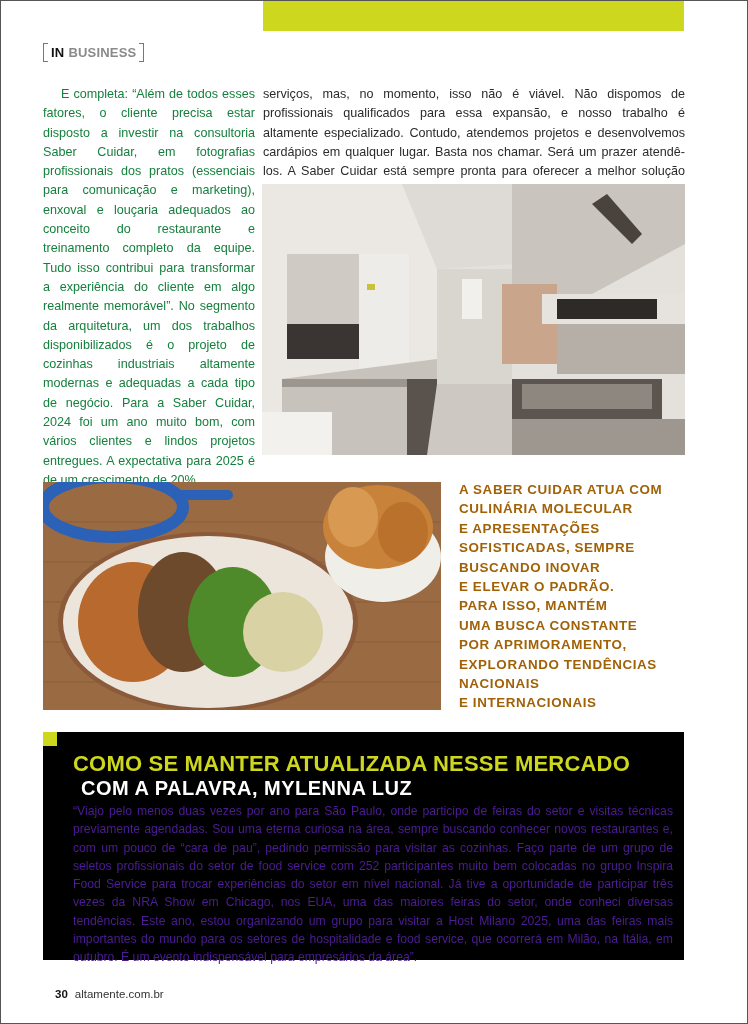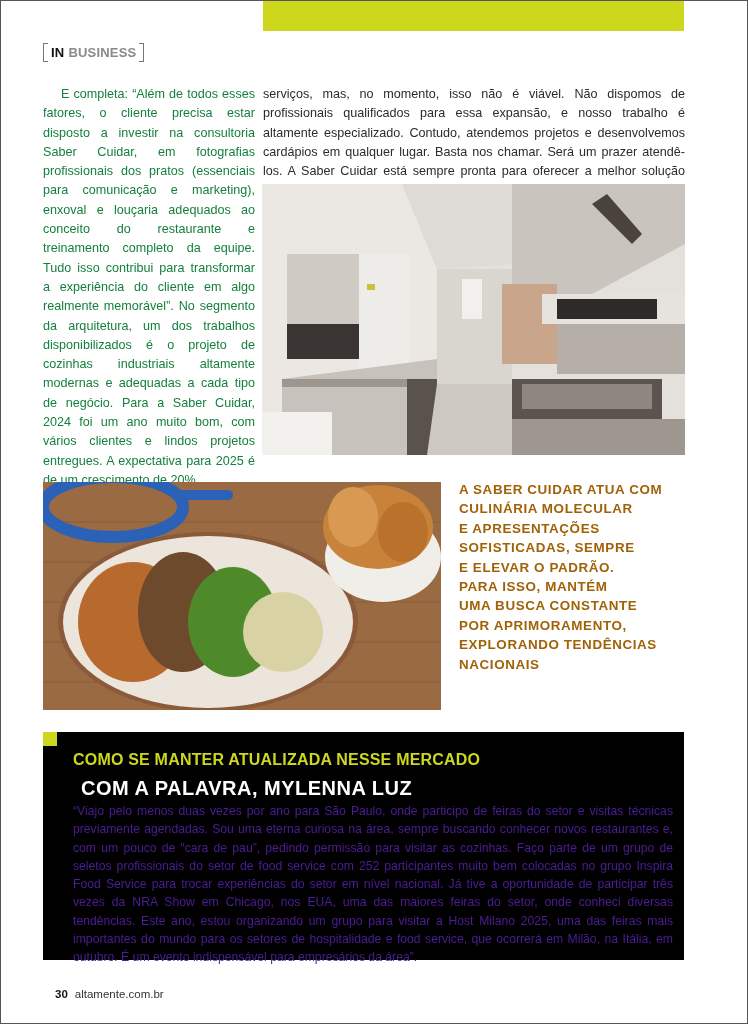--- a/index.html
+++ b/index.html
@@ -20,21 +20,21 @@
   .end-mark { display: inline-block; width: 9px; height: 9px; border-radius: 50%; background: #222; vertical-align: middle; margin-left: 4px; position: relative; top: -1px; }
 
   .img-kitchen { position: absolute; left: 261px; top: 183px; width: 423px; height: 271px; overflow: hidden; background: linear-gradient(180deg, #e9e6e2 0%, #dcd7d1 40%, #b9b2aa 70%, #8c857d 100%); }
   .img-food { position: absolute; left: 42px; top: 481px; width: 398px; height: 228px; overflow: hidden; background: #8a5a36; }
 
   .pull-quote { position: absolute; left: 458px; top: 479px; width: 232px; font-weight: bold; font-size: 13.4px; line-height: 19.4px; color: #a16207; letter-spacing: 0.6px; text-transform: uppercase; }
   .pull-quote span { display: block; white-space: nowrap; }
 
   .box { position: absolute; left: 42px; top: 731px; width: 641px; height: 228px; background: #000; }
   .box-marker { position: absolute; left: 42px; top: 731px; width: 14px; height: 14px; background: #cdd71e; }
-  .box-title { position: absolute; left: 72px; top: 750px; font-weight: bold; font-size: 16px; color: #cdd71e; letter-spacing: 0.2px; white-space: nowrap; }
+  .box-title { position: absolute; left: 72px; top: 750px; font-weight: bold; font-size: 22px; color: #cdd71e; letter-spacing: 0.2px; white-space: nowrap; }
   .box-sub { position: absolute; left: 80px; top: 776px; font-weight: bold; font-size: 20px; color: #ffffff; letter-spacing: 0.5px; white-space: nowrap; }
   .box-text { position: absolute; left: 72px; top: 801px; width: 600px; font-size: 12.2px; line-height: 18.3px; color: #4c1d95; text-align: justify; }
 
   .footer { position: absolute; left: 54px; top: 987px; font-size: 11.5px; display: flex; gap: 7px; align-items: flex-end; }
   .footer .pg { font-weight: bold; color: #111; }
   .footer .site { color: #333; }
 </style>
 </head>
 <body>
 
@@ -109,26 +109,28 @@
       <ellipse cx="310" cy="35" rx="25" ry="30" fill="#d89a52"></ellipse>
       <ellipse cx="360" cy="50" rx="25" ry="30" fill="#b9712c"></ellipse>
     </svg>
   </div>
 
   <div class="pull-quote">
     <span>A SABER CUIDAR ATUA COM</span>
     <span>CULINÁRIA MOLECULAR</span>
     <span>E APRESENTAÇÕES</span>
     <span>SOFISTICADAS, SEMPRE</span>
+    <span>BUSCANDO INOVAR</span>
     <span>E ELEVAR O PADRÃO.</span>
     <span>PARA ISSO, MANTÉM</span>
     <span>UMA BUSCA CONSTANTE</span>
     <span>POR APRIMORAMENTO,</span>
     <span>EXPLORANDO TENDÊNCIAS</span>
     <span>NACIONAIS</span>
+    <span>E INTERNACIONAIS</span>
   </div>
 
   <div class="box"></div>
   <div class="box-marker"></div>
   <div class="box-title">COMO SE MANTER ATUALIZADA NESSE MERCADO</div>
   <div class="box-sub">COM A PALAVRA, MYLENNA LUZ</div>
   <div class="box-text">“Viajo pelo menos duas vezes por ano para São Paulo, onde participo de feiras do setor e visitas técnicas previamente agendadas. Sou uma eterna curiosa na área, sempre buscando conhecer novos restaurantes e, com um pouco de “cara de pau”, pedindo permissão para visitar as cozinhas. Faço parte de um grupo de seletos profissionais do setor de food service com 252 participantes muito bem colocadas no grupo Inspira Food Service para trocar experiências do setor em nível nacional. Já tive a oportunidade de participar três vezes da NRA Show em Chicago, nos EUA, uma das maiores feiras do setor, onde conheci diversas tendências. Este ano, estou organizando um grupo para visitar a Host Milano 2025, uma das feiras mais importantes do mundo para os setores de hospitalidade e food service, que ocorrerá em Milão, na Itália, em outubro. É um evento indispensável para empresários da área”.</div>
 
   <div class="footer">
     <span class="pg">30</span>

